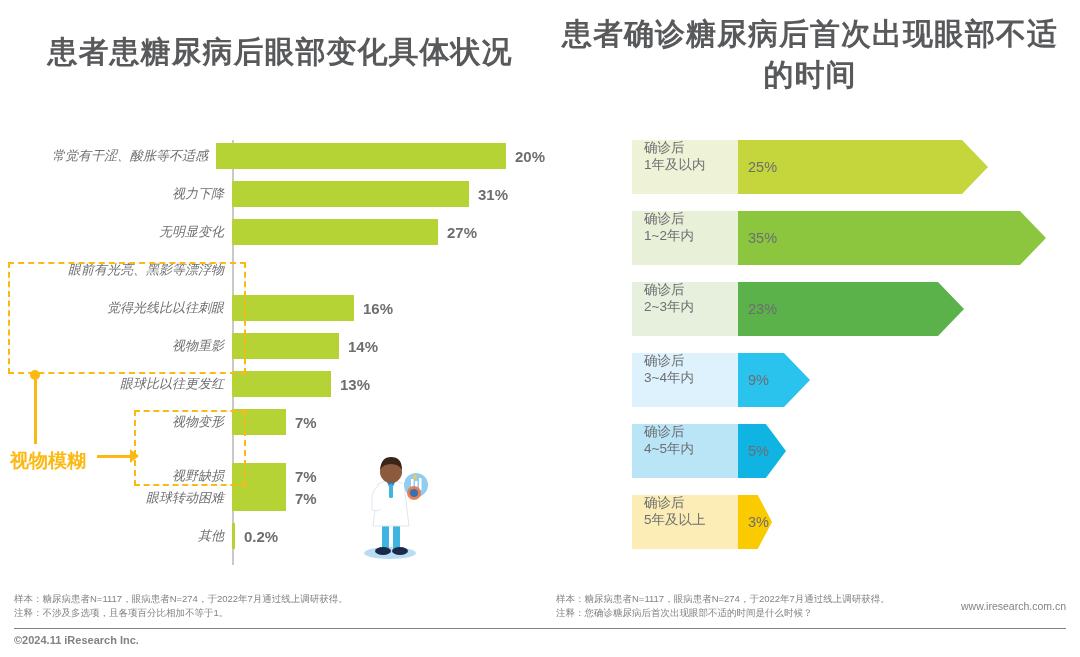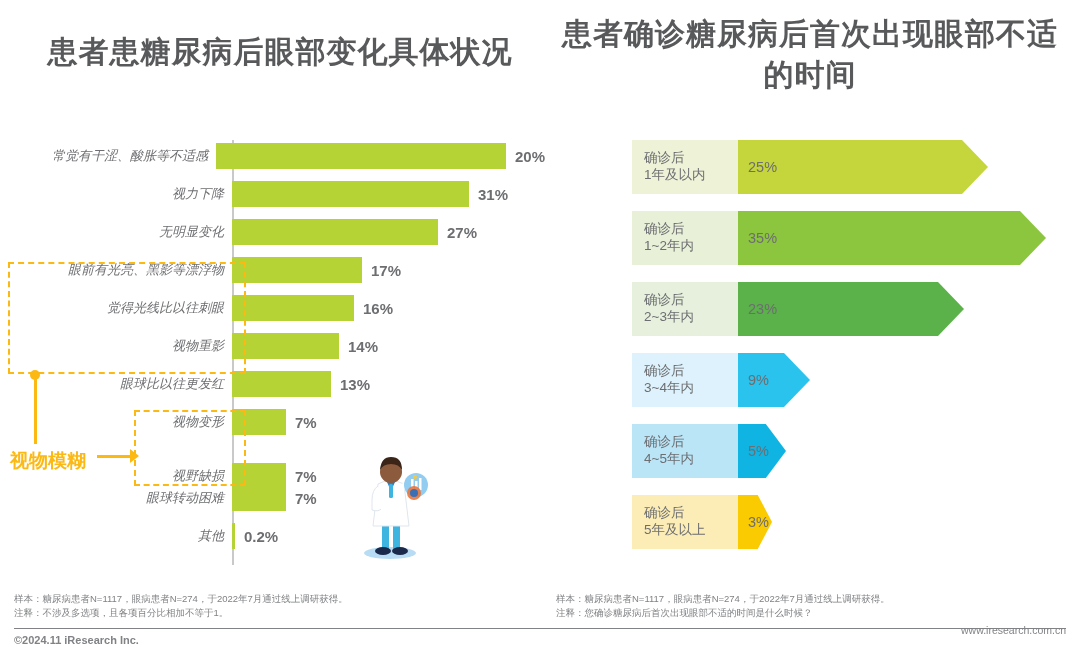--- a/index.html
+++ b/index.html
@@ -83,37 +83,37 @@
   #expert-box .hd { font-weight: bold; color: #231f20; display:block; }
   #expert-box .hl { color: #0091d5; font-weight: bold; }
 
   
   #doctor { position: absolute; left: 356px; top: 448px; width: 74px; height: 112px; }
 
   
   #right-chart { position: absolute; left: 632px; top: 140px; width: 448px; height: 430px; }
   .arrow-row { position: absolute; left: 0; height: 54px; display: flex; align-items: stretch; }
   .arrow-cat {
-    width: 106px; display: flex; flex-direction: column; justify-content: center;
+    width: 106px; display: flex; flex-direction: column; justify-content: flex-start;
     padding-left: 12px; font-size: 13.5px; color: #6d6e71; line-height: 1.25;
   }
   .arrow-body { position: relative; display: flex; align-items: center; }
   .arrow-body .shape { position: absolute; left: 0; top: 0; height: 100%; }
   .arrow-val {
     position: relative; z-index: 2; margin-left: 10px;
     font-size: 14.5px; color: #6d6e71;
   }
 
   
   .foot { position: absolute; font-size: 9.5px; color: #808285; line-height: 1.5; }
   #foot-left  { left: 14px;  top: 592px; width: 520px; }
   #foot-right { left: 556px; top: 592px; width: 520px; }
   .rule { position: absolute; left: 14px; top: 628px; width: 1052px; height: 1px; background: #808285; }
   #copyright { position: absolute; left: 14px; top: 634px; font-size: 11px; font-weight: bold; color: #808285; }
-  #site { position: absolute; right: 14px; top: 624px; font-size: 10.5px; color: #808285; }
+  #site { position: absolute; right: 14px; top: 600px; font-size: 10.5px; color: #808285; }
 </style>
 </head>
 <body>
 
 <div id="page">
 
   <div class="panel-title" id="title-left">患者患糖尿病后眼部变化具体状况</div>
   <div class="panel-title" id="title-right">患者确诊糖尿病后首次出现眼部不适的时间</div>
 
   <div id="axis-line"></div>
@@ -134,24 +134,20 @@
       </div>
       <div class="bar-row" style="top: 76px;">
         <div class="bar-label">无明显变化</div>
         <div class="bar-track">
           <div class="bar-fill" style="width: 206px; background: rgb(181, 211, 53);"></div>
           <div class="bar-val">27%</div>
         </div>
       </div>
       <div class="bar-row" style="top: 114px;">
         <div class="bar-label">眼前有光亮、黑影等漂浮物</div>
-        <div class="bar-track">
-          <div class="bar-fill" style="width: 130px; background: rgb(181, 211, 53);"></div>
-          <div class="bar-val">17%</div>
-        </div>
       </div>
       <div class="bar-row" style="top: 152px;">
         <div class="bar-label">觉得光线比以往刺眼</div>
         <div class="bar-track">
           <div class="bar-fill" style="width: 122px; background: rgb(181, 211, 53);"></div>
           <div class="bar-val">16%</div>
         </div>
       </div>
       <div class="bar-row" style="top: 190px;">
         <div class="bar-label">视物重影</div>

